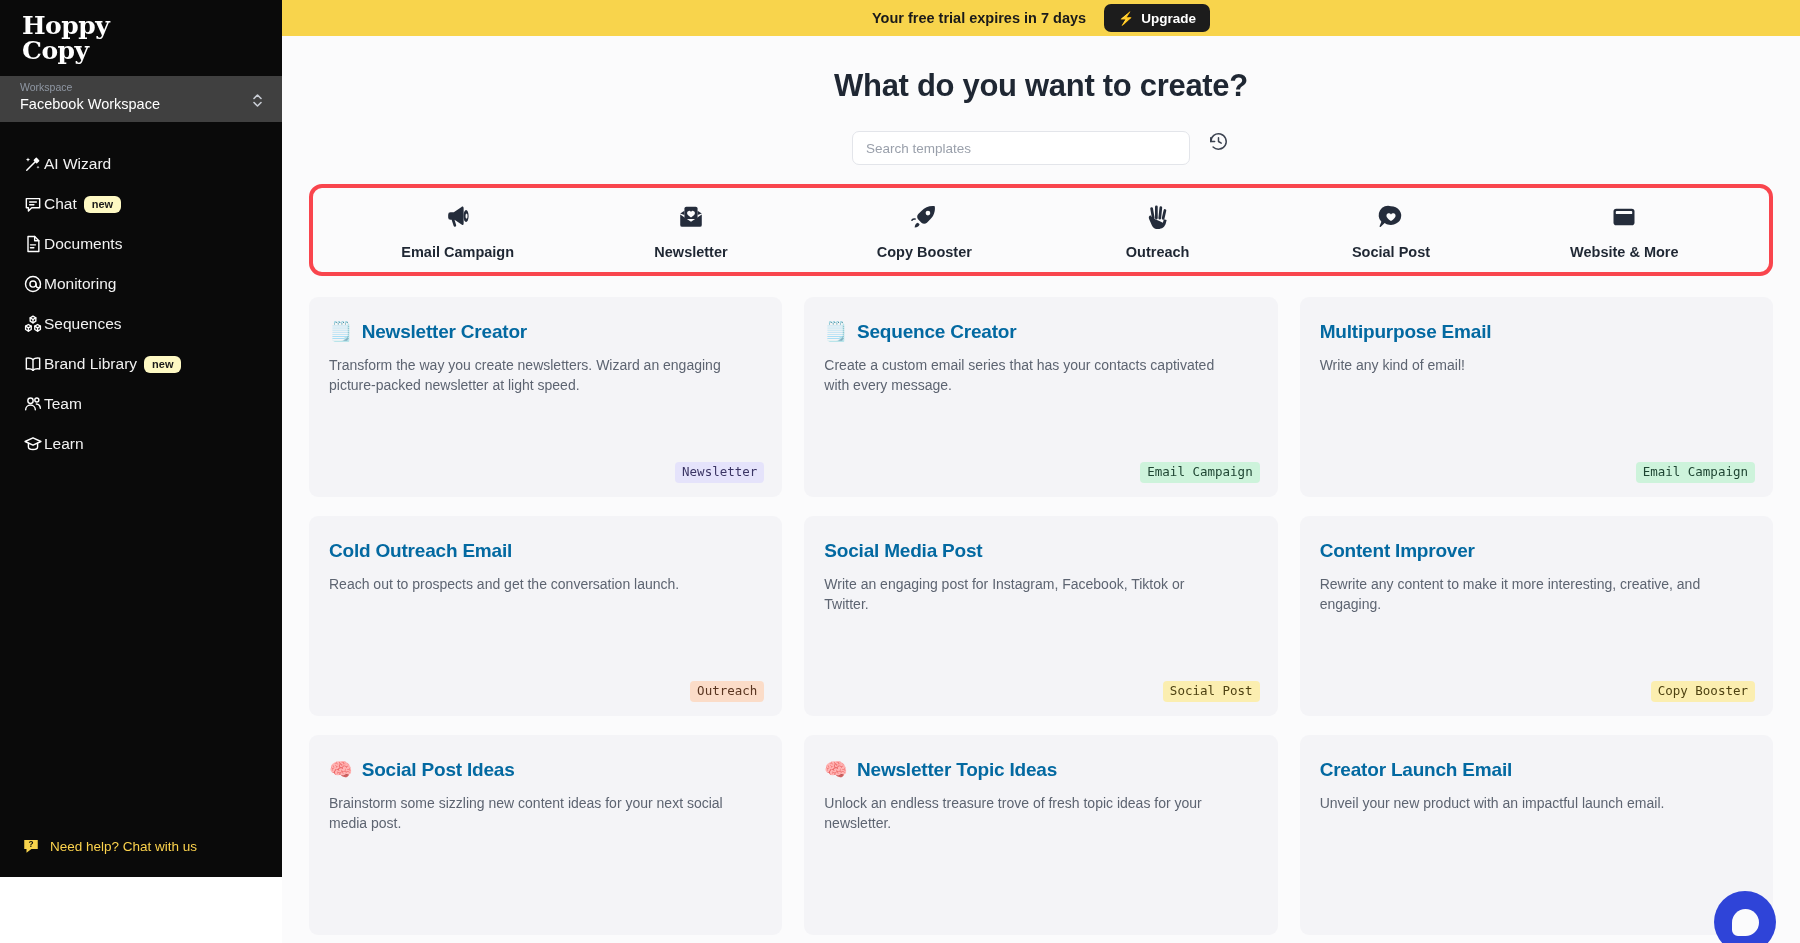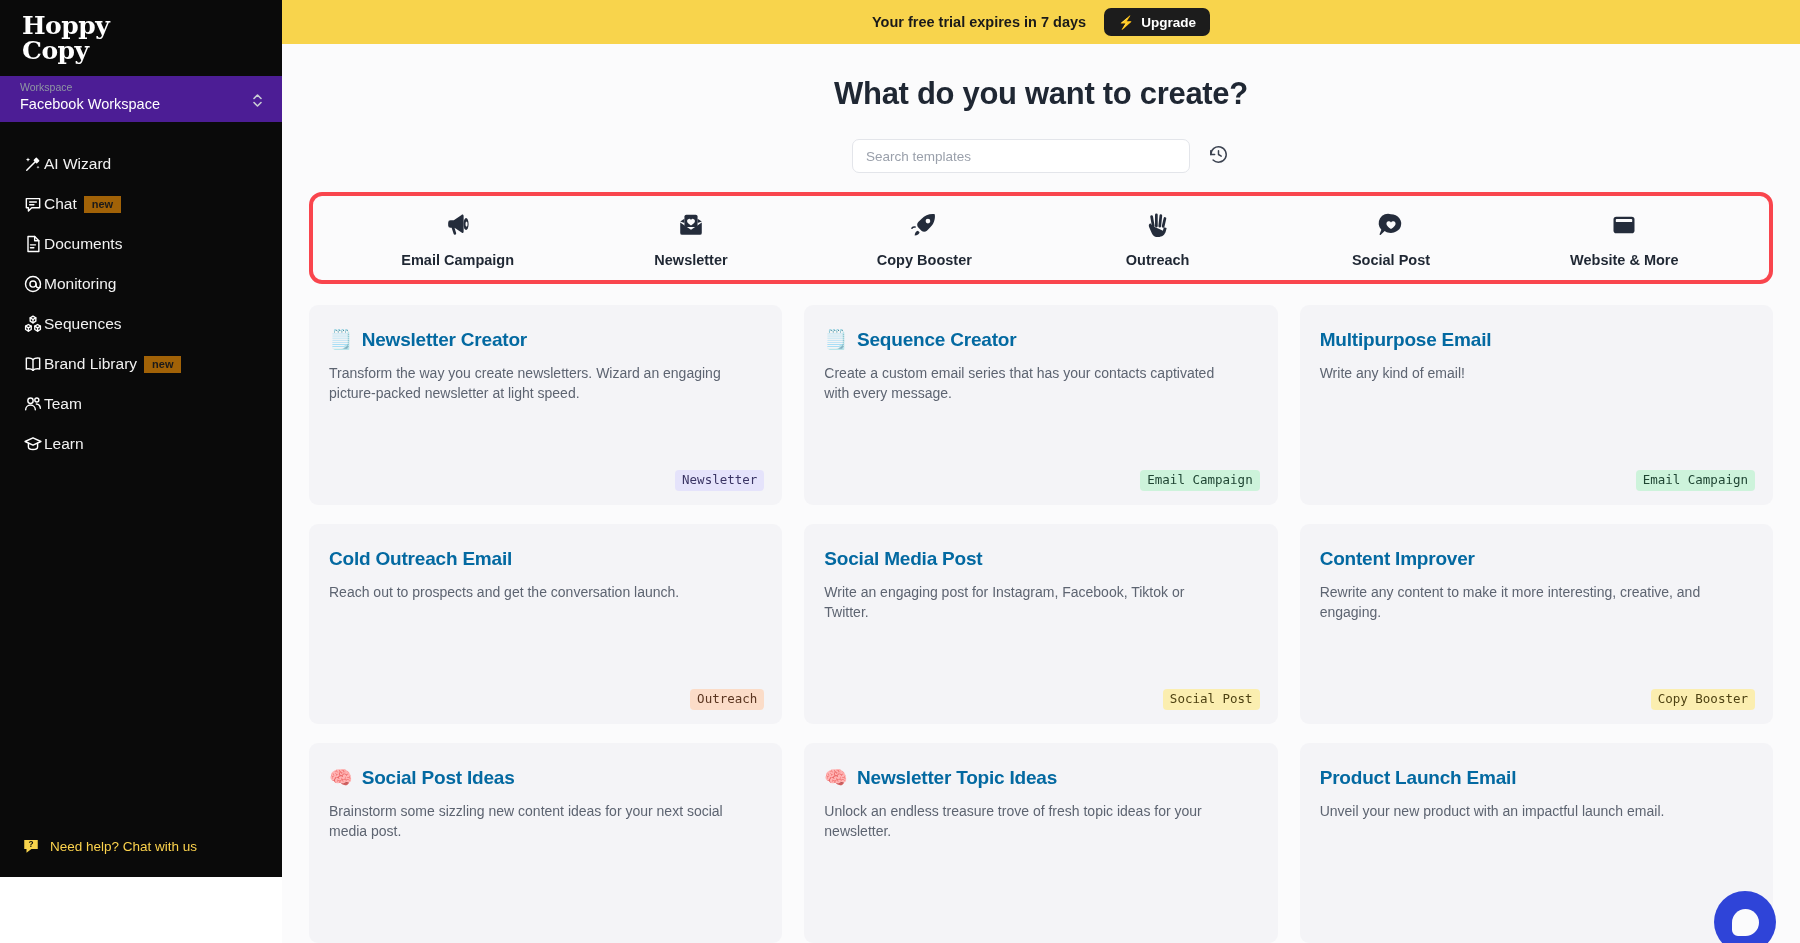--- a/index.html
+++ b/index.html
@@ -41,21 +41,21 @@
     color: #ffffff;
     font-weight: bold;
     font-size: 25px;
     line-height: 25px;
     letter-spacing: -0.5px;
   }
   .logo-text span { display: block; }
 
   .workspace {
     margin: 0 0 0 0;
-    background: #4c1d95;
+    background: #404040;
     height: 46px;
     padding: 5px 18px 0 20px;
     display: flex;
     align-items: flex-start;
     justify-content: space-between;
     cursor: pointer;
     flex-direction: row;
   }
   .ws-left { display: flex; flex-direction: column; justify-content: center; }
   .ws-label { color: #8f97a3; font-size: 10.5px; line-height: 13px; }
@@ -73,25 +73,25 @@
     height: 40px;
     padding-left: 22px;
     cursor: pointer;
     color: #f2f2f2;
     font-size: 15.5px;
   }
   .nav-icon { width: 22px; height: 22px; display: flex; align-items: center; justify-content: center; color: #ffffff; flex: 0 0 22px; }
   .nav-icon svg { display: block; }
   .nav-label { white-space: nowrap; }
   .badge-new {
-    background: #a16207;
+    background: #fef9c3;
     color: #1a1a1a;
     font-size: 11px;
     font-weight: bold;
-    border-radius: 0;
+    border-radius: 6px;
     padding: 2px 8px 3px 8px;
     line-height: 12px;
     margin-left: 7px;
   }
 
   .help {
     position: absolute;
     left: 0;
     bottom: 22px;
     display: flex;
@@ -109,21 +109,21 @@
   
   .main {
     flex: 1;
     height: 943px;
     background: #fbfbfc;
     position: relative;
     overflow: hidden;
   }
 
   .banner {
-    height: 44px;
+    height: 36px;
     background: #f8d44c;
     display: flex;
     align-items: center;
     justify-content: center;
     gap: 18px;
   }
   .banner-text { font-size: 14.5px; font-weight: bold; color: #1a1a1a; }
   .upgrade-btn {
     background: #1c1c1c;
     color: #ffffff;
@@ -145,21 +145,21 @@
     text-align: center;
     font-size: 31px;
     font-weight: bold;
     color: #1f2733;
     margin-top: 32px;
     letter-spacing: -0.3px;
   }
 
   .search-row {
     display: flex;
-    align-items: center;
+    align-items: flex-start;
     justify-content: center;
     gap: 16px;
     margin-top: 27px;
   }
   .search-input {
     width: 338px;
     height: 34px;
     border: 1px solid #e3e5ea;
     border-radius: 7px;
     background: #ffffff;
@@ -578,21 +578,21 @@
           <span class="card-emoji">🧠</span>
           <span class="card-title">Newsletter Topic Ideas</span>
         </div>
         <div class="card-desc">Unlock an endless treasure trove of fresh topic ideas for your newsletter.</div>
 
       </div>
 
       <div class="card">
         <div class="card-head">
 
-          <span class="card-title">Product Launch Email</span>
+          <span class="card-title">Creator Launch Email</span>
         </div>
         <div class="card-desc">Unveil your new product with an impactful launch email.</div>
 
       </div>
 
     </div>
 
     <button class="chat-widget">
       <span class="inner"></span>
     </button>

